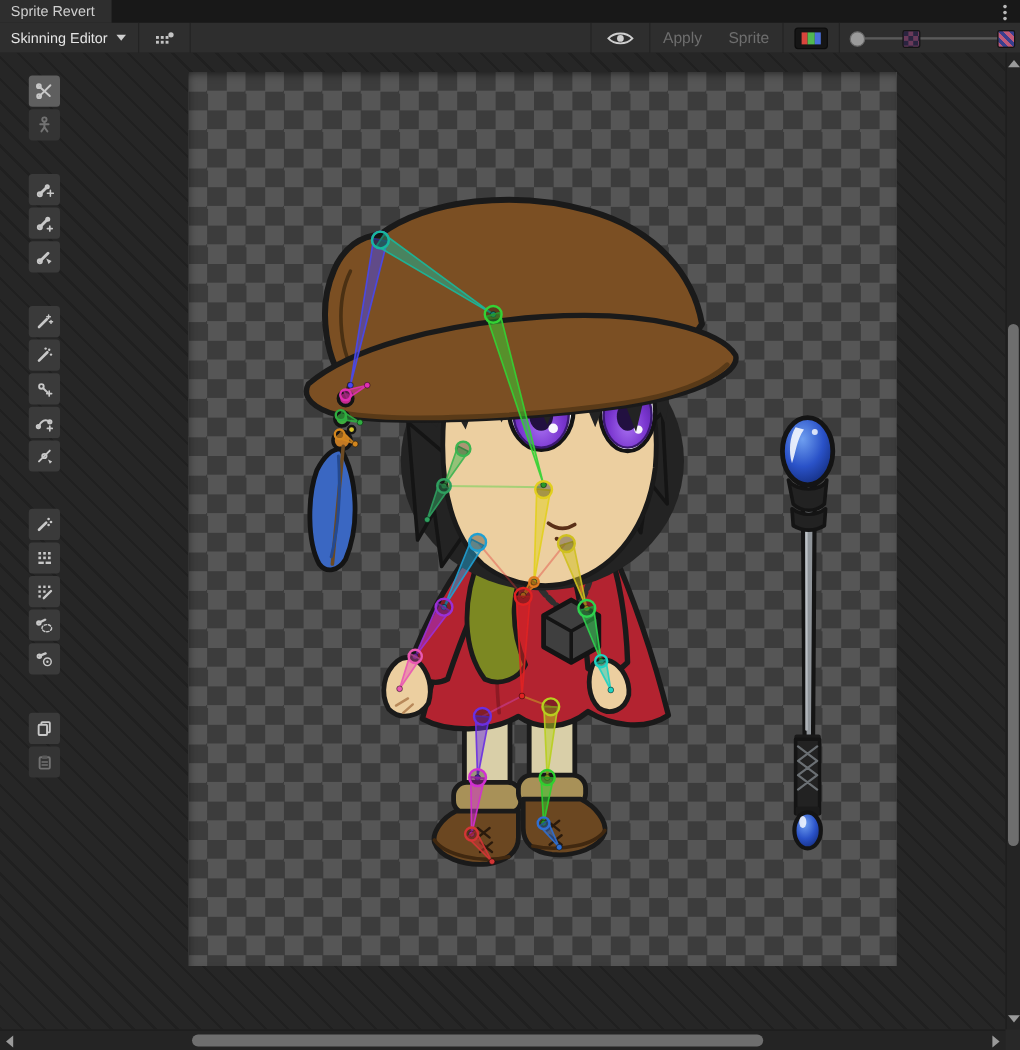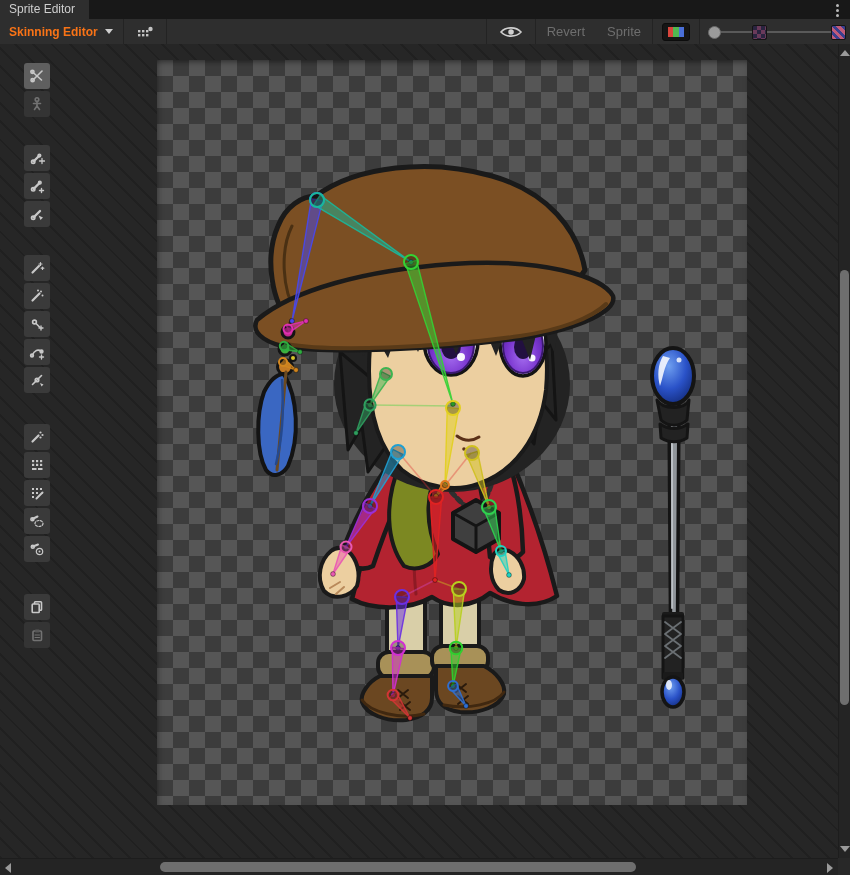--- a/index.html
+++ b/index.html
@@ -13,22 +13,22 @@
   .tab{position:absolute;left:0;top:0;height:19px;padding:0 14px 0 9px;background:#2e2e2e;
        color:#cfcfcf;font-size:12px;line-height:19px;}
   .kebab{position:absolute;right:8px;top:3px;width:10px;height:14px;display:flex;flex-direction:column;
          align-items:center;justify-content:center;gap:2px;cursor:pointer;}
   .kebab span{width:3px;height:3px;border-radius:50%;background:#b8b8b8;}
   
   .toolbar{position:absolute;left:0;top:19px;width:850px;height:25px;background:#2e2e2e;
            border-bottom:1px solid #1e1e1e;display:flex;align-items:center;}
   .tb-left{display:flex;align-items:center;height:100%;}
   .tb-right{margin-left:auto;display:flex;align-items:center;height:100%;}
-  .dropdown{display:flex;align-items:center;gap:7px;padding:0 10px 0 9px;height:100%;color:#f97316;
-            font-size:12px;cursor:pointer;font-weight:bold;}
+  .dropdown{display:flex;align-items:center;gap:7px;padding:0 10px 0 9px;height:100%;color:#e5e5e5;
+            font-size:12px;cursor:pointer;}
   .caret{width:0;height:0;border-left:4px solid transparent;border-right:4px solid transparent;
          border-top:5px solid #cfcfcf;}
   .vdiv{width:1px;height:25px;background:#232323;}
   .icon-btn{display:flex;align-items:center;justify-content:center;height:100%;padding:0 12px;cursor:pointer;}
   .tb-btn{color:#6e6e6e;font-size:13px;padding:0 11px;cursor:default;}
   .swatch-btn{width:26px;height:16px;background:#151515;border:1px solid #0c0c0c;border-radius:3px;
               margin:0 9px;display:flex;align-items:center;justify-content:center;cursor:pointer;}
   .swatch-btn .stripes{width:16px;height:10px;display:flex;}
   .swatch-btn .stripes span{flex:1;}
   .slider{position:relative;width:138px;height:25px;margin:0 4px 0 8px;}
@@ -67,21 +67,21 @@
   .arrow{position:absolute;width:0;height:0;cursor:pointer;}
   .arrow.up{border-left:5px solid transparent;border-right:5px solid transparent;border-bottom:6px solid #9a9a9a;}
   .arrow.down{border-left:5px solid transparent;border-right:5px solid transparent;border-top:6px solid #9a9a9a;}
   .arrow.left{border-top:5px solid transparent;border-bottom:5px solid transparent;border-right:6px solid #9a9a9a;}
   .arrow.right{border-top:5px solid transparent;border-bottom:5px solid transparent;border-left:6px solid #9a9a9a;}
 </style>
 </head>
 <body>
 
 <div class="tabbar">
-  <div class="tab">Sprite Editor</div>
+  <div class="tab">Sprite Revert</div>
   <div class="kebab">
     <span></span>
       <span></span>
       <span></span>
   </div>
 </div>
 
 <div class="toolbar">
   <div class="tb-left">
     <div class="dropdown">
@@ -106,21 +106,21 @@
   </div>
   <div class="tb-right">
     <div class="vdiv"></div>
     <div class="icon-btn">
       <svg width="24" height="14" viewBox="0 0 24 14">
         <path d="M2 7 C7 1.5 17 1.5 22 7 C17 12.5 7 12.5 2 7 Z" stroke="#cfcfcf" stroke-width="1.6" fill="none"></path>
         <circle cx="12" cy="7" r="2.8" fill="#cfcfcf"></circle>
       </svg>
     </div>
     <div class="vdiv"></div>
-    <div class="tb-btn">Revert</div>
+    <div class="tb-btn">Apply</div>
     <div class="tb-btn">Sprite</div>
     <div class="vdiv"></div>
     <div class="swatch-btn">
       <div class="stripes">
           <span style="background: rgb(216, 69, 60);"></span>
           <span style="background: rgb(81, 184, 81);"></span>
           <span style="background: rgb(74, 111, 216);"></span>
         </div>
     </div>
     <div class="vdiv"></div>

